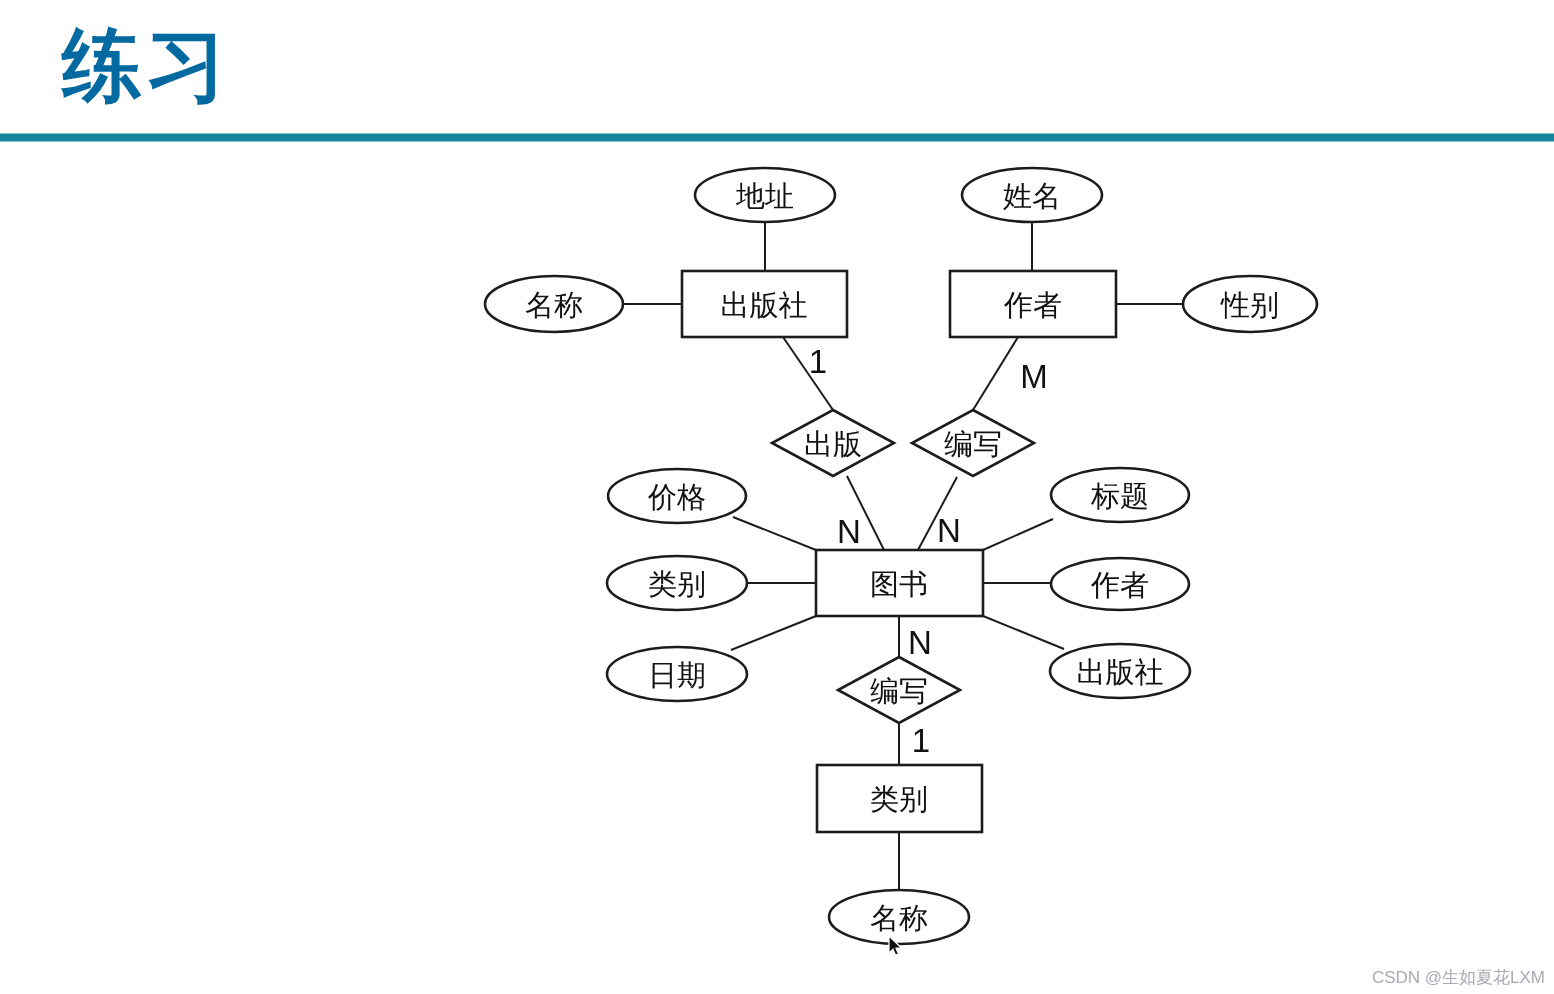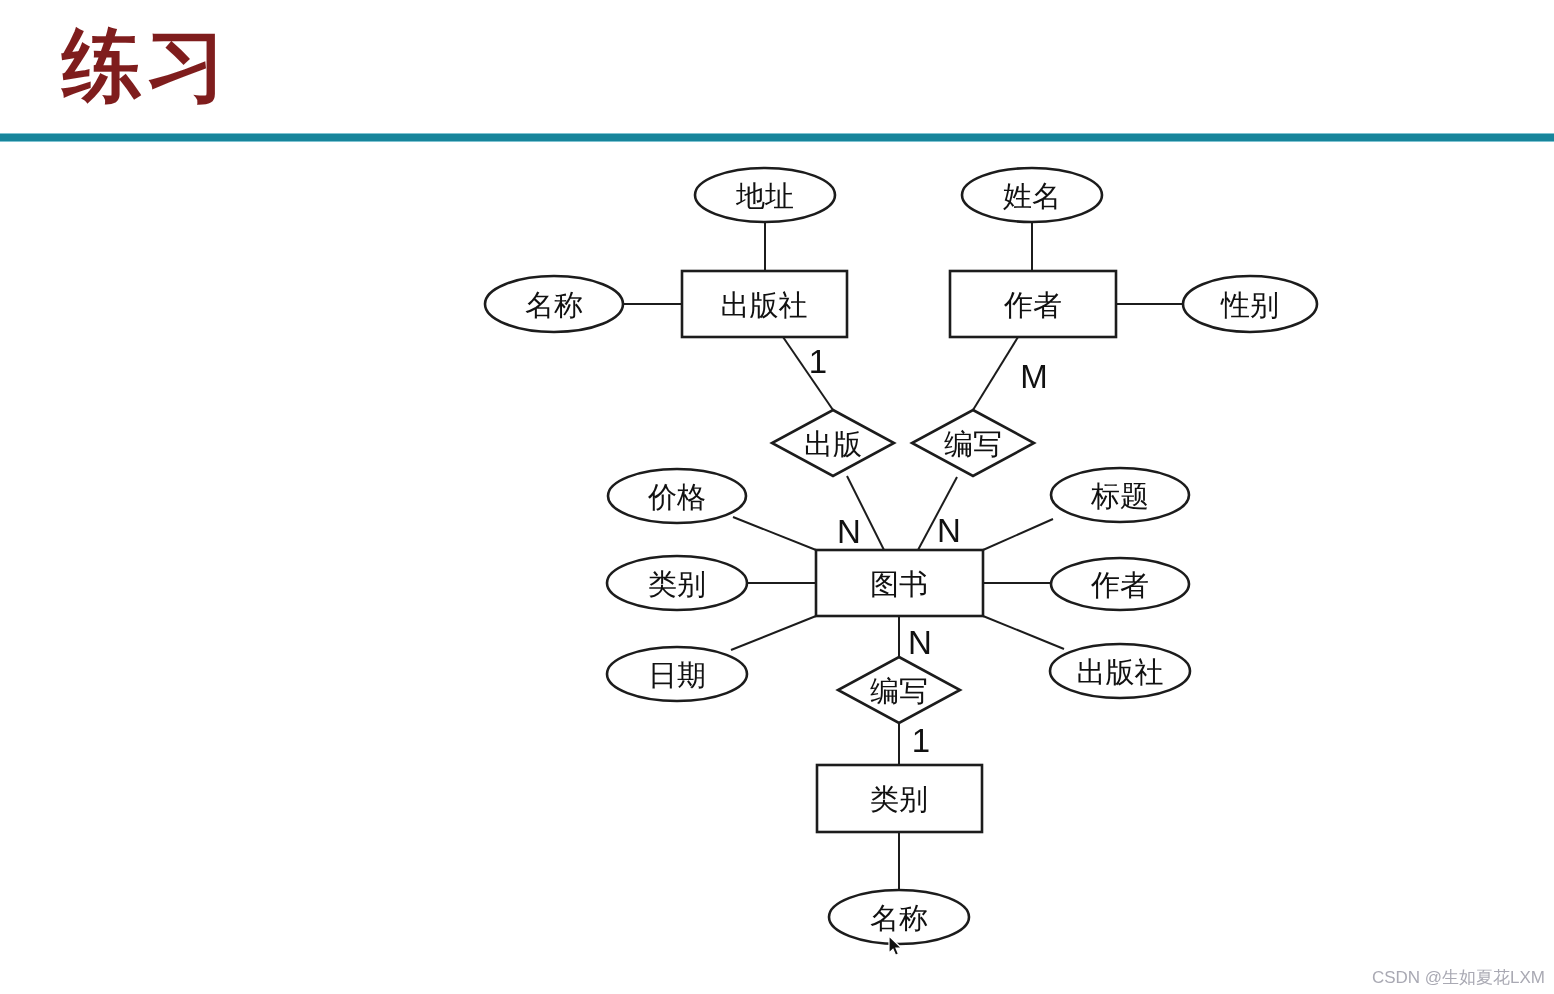--- a/index.html
+++ b/index.html
@@ -6,21 +6,21 @@
     margin: 0; padding: 0;
     width: 1554px; height: 994px;
     background: #ffffff;
     overflow: hidden;
     font-family: "Liberation Sans", "DejaVu Sans", sans-serif;
   }
   .slide { position: relative; width: 1554px; height: 994px; background: #fff; }
   .page-title {
     position: absolute; left: 62px; top: 18px;
     margin: 0;
-    font-size: 80px; font-weight: 900; color: #7f1d1d;
+    font-size: 80px; font-weight: 900; color: #0369a1;
     letter-spacing: 4px;
     line-height: 1.2;
   }
   .divider {
     position: absolute; left: 0; top: 134px;
     width: 1554px; height: 7px;
     background: #17859b;
     box-shadow: 0 -1px 0 #7fc3d1, 0 1px 0 #7fc3d1;
   }
   .diagram-svg { position: absolute; left: 0; top: 0; }

